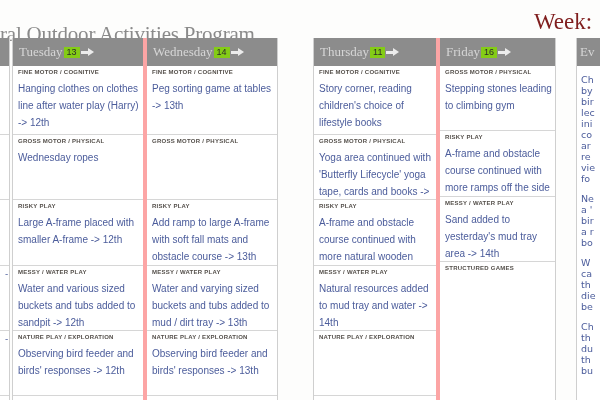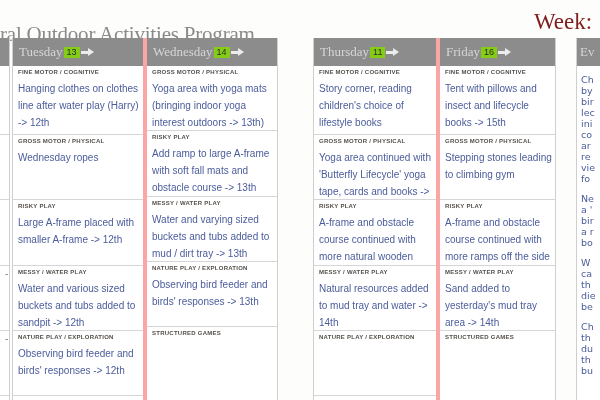--- a/index.html
+++ b/index.html
@@ -101,23 +101,26 @@
 
     <div class="col">
       <div class="hdr">
         <span class="day">Wednesday</span>
         <span class="badge">14</span>
         <span class="arrow">
             <span class="tail"></span>
             <span class="head"></span>
           </span>
       </div>
-      <div class="cell h1">
-        <div class="cat">GROSS MOTOR / PHYSICAL</div>
-        <div class="txt">Yoga area with yoga mats (bringing indoor yoga interest outdoors -&gt; 13th)</div>
+      <div class="cell h0">
+        <div class="cat">FINE MOTOR / COGNITIVE</div>
+        <div class="txt">Peg sorting game at tables -&gt; 13th</div>
+      </div>
+      <div class="cell h1">
+        <div class="cat">GROSS MOTOR / PHYSICAL</div>
       </div>
       <div class="cell h2">
         <div class="cat">RISKY PLAY</div>
         <div class="txt">Add ramp to large A-frame with soft fall mats and obstacle course -&gt; 13th</div>
       </div>
       <div class="cell h3">
         <div class="cat">MESSY / WATER PLAY</div>
         <div class="txt">Water and varying sized buckets and tubs added to mud / dirt tray -&gt; 13th</div>
       </div>
       <div class="cell h4">
@@ -168,24 +171,20 @@
     </div>
 
     <div class="col">
       <div class="hdr">
         <span class="day">Friday</span>
         <span class="badge">16</span>
         <span class="arrow">
             <span class="tail"></span>
             <span class="head"></span>
           </span>
-      </div>
-      <div class="cell h0">
-        <div class="cat">FINE MOTOR / COGNITIVE</div>
-        <div class="txt">Tent with pillows and insect and lifecycle books -&gt; 15th</div>
       </div>
       <div class="cell h1">
         <div class="cat">GROSS MOTOR / PHYSICAL</div>
         <div class="txt">Stepping stones leading to climbing gym</div>
       </div>
       <div class="cell h2">
         <div class="cat">RISKY PLAY</div>
         <div class="txt">A-frame and obstacle course continued with more ramps off the side and map with cars added -&gt; 14th</div>
       </div>
       <div class="cell h3">

